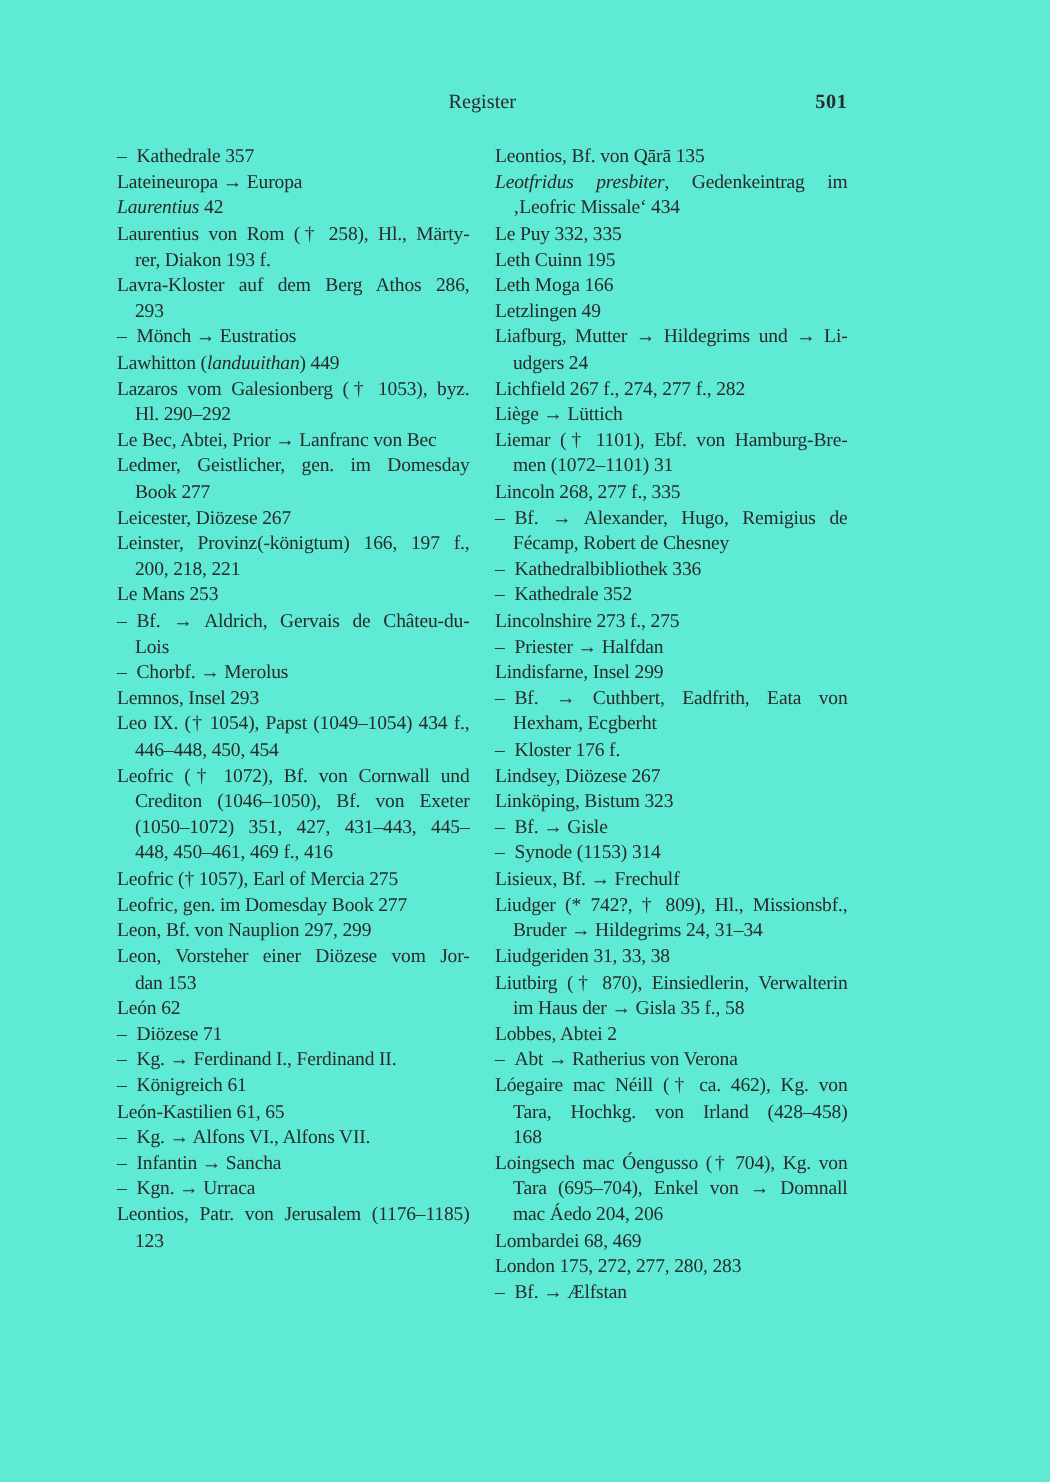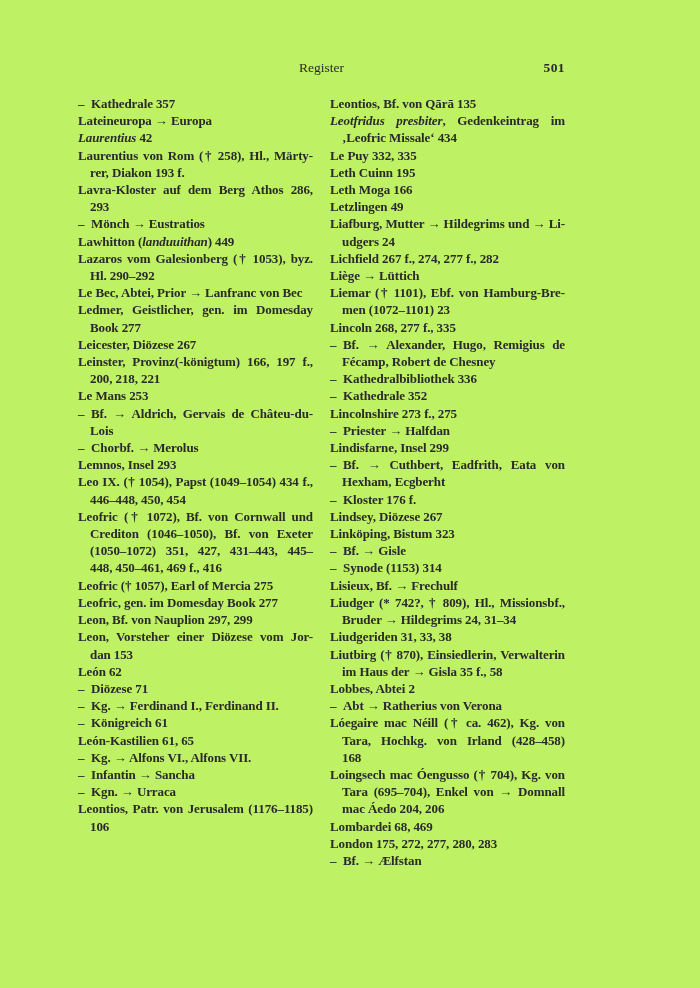--- a/index.html
+++ b/index.html
@@ -1,25 +1,25 @@
 <!DOCTYPE html>
 <html><head>
 <meta charset="utf-8">
 <style>
   html,body{margin:0;padding:0;background:#e8e8e6;}
   .page{
     position:relative;width:700px;height:988px;margin:0 auto;
-    background:#bef264;color:#2a2a2a;
+    background:#5eead4;color:#2a2a2a;
     font-family:"Liberation Serif","DejaVu Serif",serif;
     overflow:hidden;
   }
   .header{position:absolute;left:78px;top:60px;width:487px;height:18px;font-size:13.5px;}
   .running-title{position:absolute;left:0;right:0;text-align:center;}
   .page-number{position:absolute;right:0;top:0;letter-spacing:.4px;font-weight:bold;}
-  .columns{position:absolute;left:78px;top:95px;width:487px;display:flex;gap:17px;font-weight:bold;}
+  .columns{position:absolute;left:78px;top:95px;width:487px;display:flex;gap:17px;}
   .col{width:235px;font-size:13px;line-height:17.2px;letter-spacing:-0.1px;}
   .entry{margin:0;}
   .ln{min-height:17.2px;white-space:nowrap;}
   .cont{padding-left:12px;}
   .just{text-align:justify;text-align-last:justify;}
   .dash{display:inline-block;width:13px;}
   em{font-style:italic;}
 </style>
 </head>
 <body>
@@ -127,21 +127,21 @@
           <div class="ln"><span class="dash">–</span><span>Kg. → Alfons VI., Alfons VII.</span></div>
         </div>
         <div class="entry">
           <div class="ln"><span class="dash">–</span><span>Infantin → Sancha</span></div>
         </div>
         <div class="entry">
           <div class="ln"><span class="dash">–</span><span>Kgn. → Urraca</span></div>
         </div>
         <div class="entry">
           <div class="ln just"><span>Leontios, Patr. von Jerusalem (1176–1185)</span></div>
-          <div class="ln cont"><span>106</span></div>
+          <div class="ln cont"><span>123</span></div>
         </div>
       </div>
     <div class="col">
         <div class="entry">
           <div class="ln"><span>Leontios, Bf. von Qārā 135</span></div>
         </div>
         <div class="entry">
           <div class="ln just"><em>Leotfridus presbiter</em><span>, Gedenkeintrag im</span></div>
           <div class="ln cont"><span>‚Leofric Missale‘ 434</span></div>
         </div>
@@ -162,21 +162,21 @@
           <div class="ln cont"><span>udgers 24</span></div>
         </div>
         <div class="entry">
           <div class="ln"><span>Lichfield 267 f., 274, 277 f., 282</span></div>
         </div>
         <div class="entry">
           <div class="ln"><span>Liège → Lüttich</span></div>
         </div>
         <div class="entry">
           <div class="ln just"><span>Liemar († 1101), Ebf. von Hamburg-Bre-</span></div>
-          <div class="ln cont"><span>men (1072–1101) 23</span></div>
+          <div class="ln cont"><span>men (1072–1101) 31</span></div>
         </div>
         <div class="entry">
           <div class="ln"><span>Lincoln 268, 277 f., 335</span></div>
         </div>
         <div class="entry">
           <div class="ln just"><span class="dash">–</span><span>Bf. → Alexander, Hugo, Remigius de</span></div>
           <div class="ln cont"><span>Fécamp, Robert de Chesney</span></div>
         </div>
         <div class="entry">
           <div class="ln"><span class="dash">–</span><span>Kathedralbibliothek 336</span></div>

